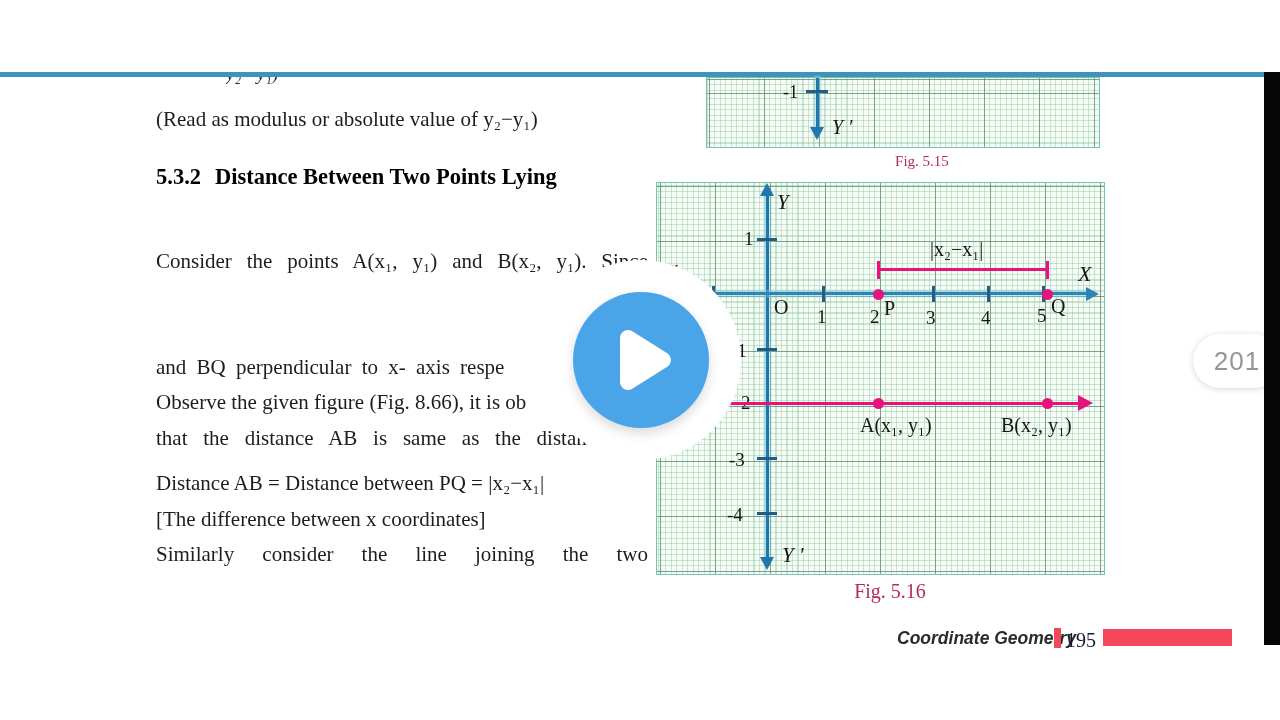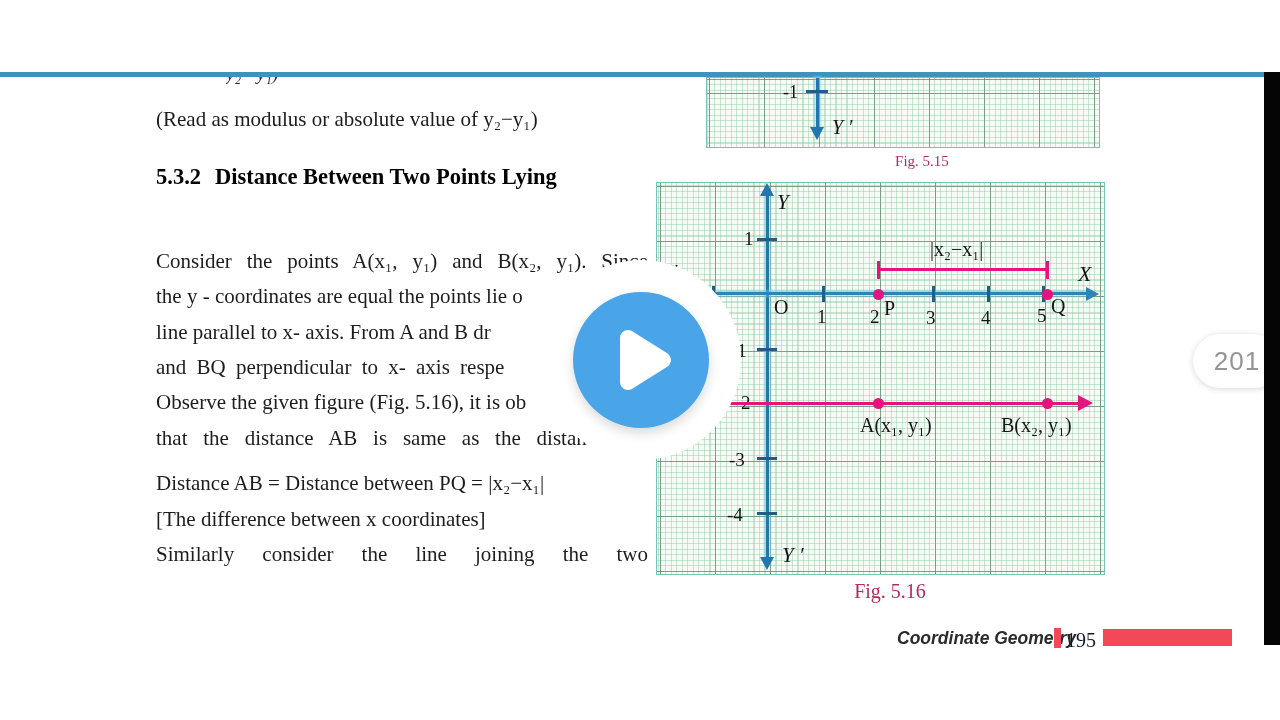--- a/index.html
+++ b/index.html
@@ -72,24 +72,22 @@
   <div class="abs topfrag">
     <span>y₂ - y₁)</span>
   </div>
 
   <div class="abs intro">(Read as modulus or absolute value of y₂−y₁)</div>
   <div class="abs head" style="left:156px;top:164px;">
     <span>5.3.2</span><span style="display:inline-block;width:14px;"></span><span>Distance Between Two Points Lying</span>
   </div>
 
   <div class="abs bline just" style="top:249px;">Consider the points A(x₁, y₁) and B(x₂, y₁). Since</div>
-  <div class="abs bline" style="top:284px;">the y - coordinates are equal the points lie o</div>
-  <div class="abs bline" style="top:320px;">line parallel to x- axis. From A and B dr</div>
   <div class="abs bline wide" style="top:355px;">and BQ perpendicular to x- axis respe</div>
-  <div class="abs bline" style="top:390px;">Observe the given figure (Fig. 5.16), it is ob</div>
+  <div class="abs bline" style="top:390px;">Observe the given figure (Fig. 8.66), it is ob</div>
   <div class="abs bline just" style="top:426px;">that the distance AB is same as the distance PQ</div>
 
   <div class="abs bline" style="top:471px;">Distance AB = Distance between PQ = |x₂−x₁|</div>
   <div class="abs bline" style="top:507px;">[The difference between x coordinates]</div>
   <div class="abs bline just" style="top:542px;">Similarly consider the line joining the two</div>
 
   <div class="abs grid g15" style="left:706px;top:77px;width:392px;height:69px;"></div>
   <div class="abs axv" style="left:816px;top:78px;height:50px;"></div>
   <div class="abs arr ad" style="left:810px;top:127px;"></div>
   <div class="abs tkh" style="left:806px;top:90px;width:22px;"></div>

